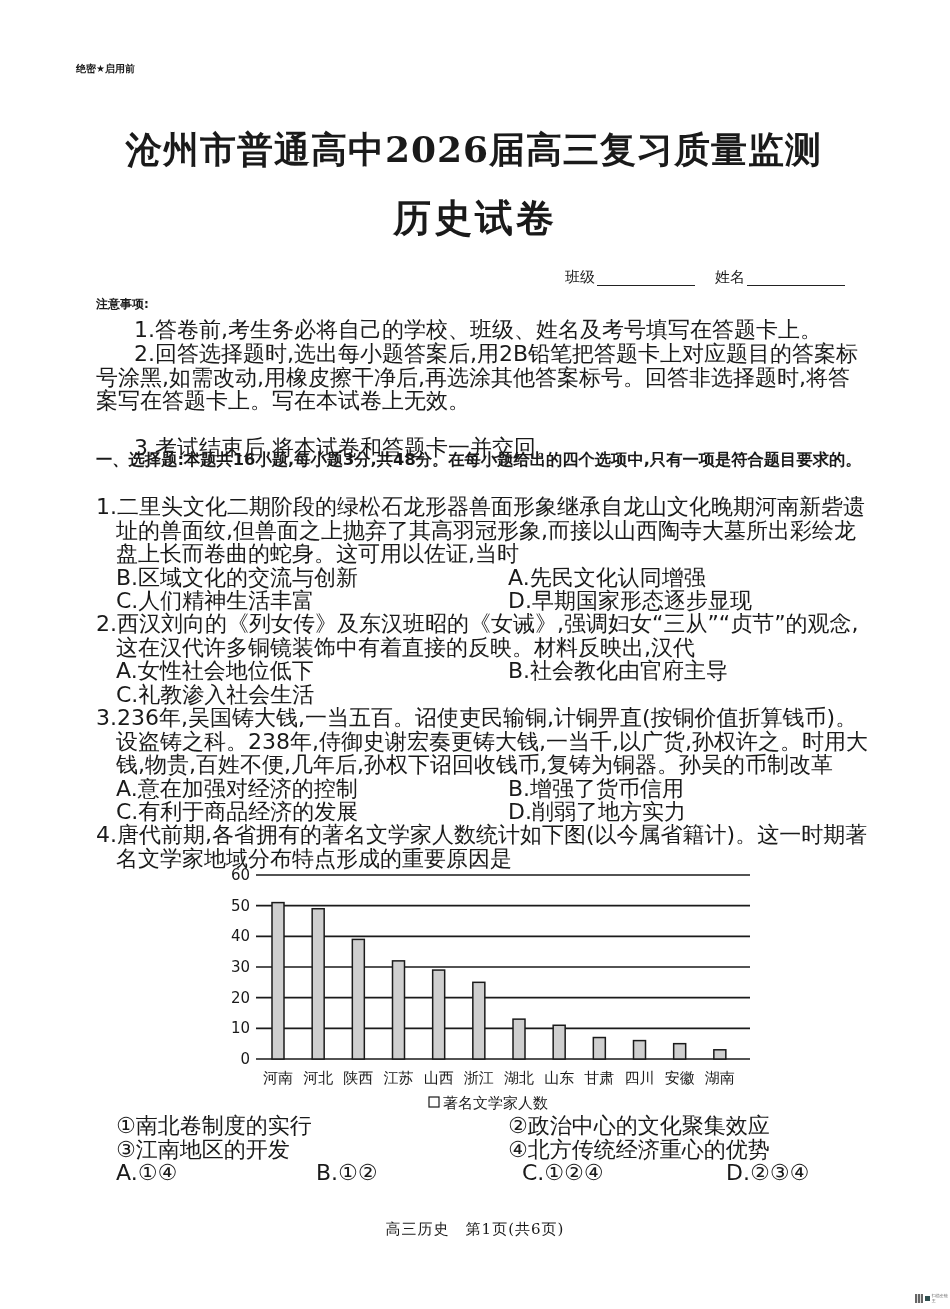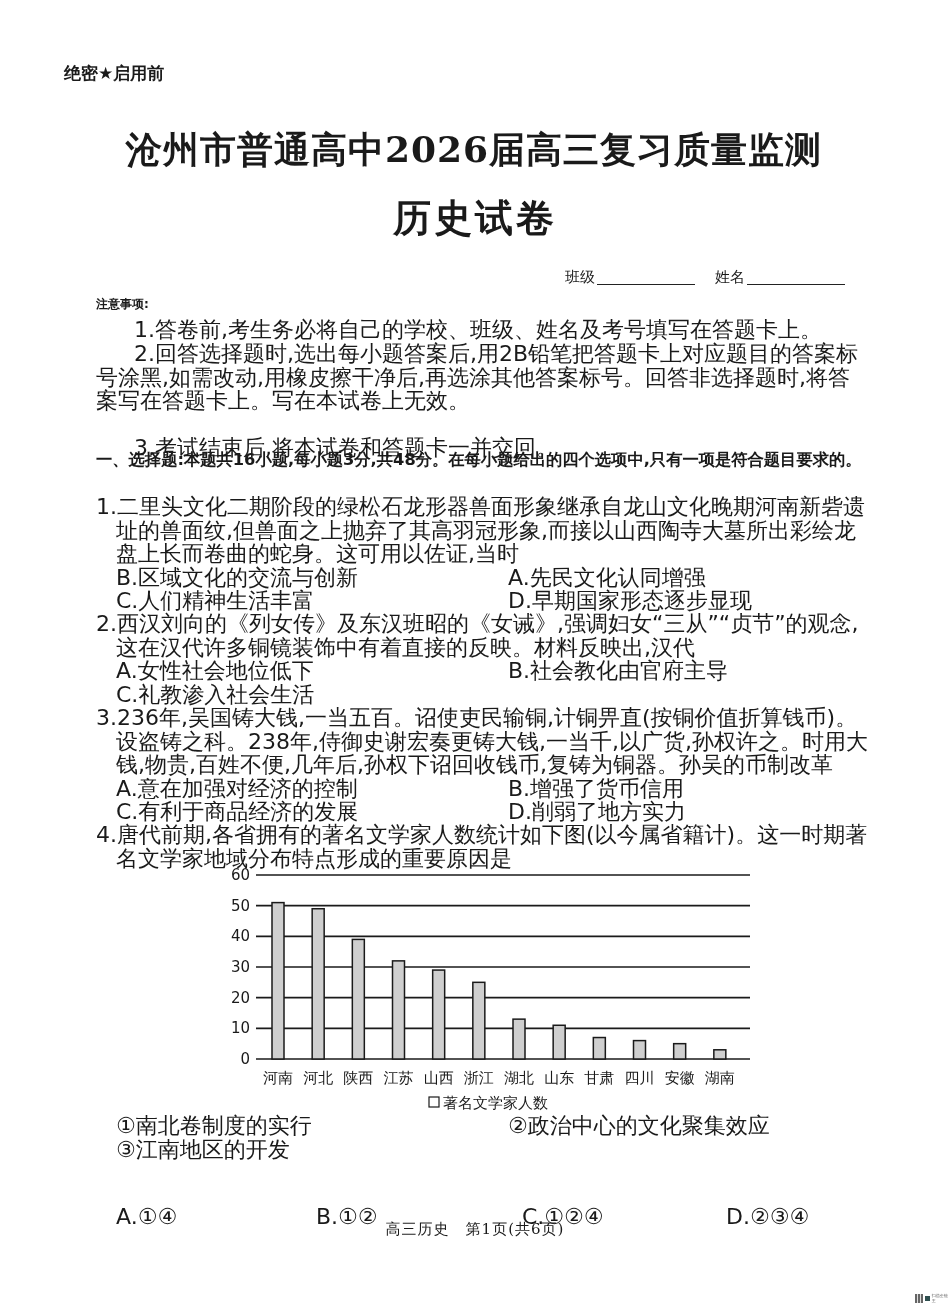--- a/index.html
+++ b/index.html
@@ -2,35 +2,35 @@
 <html><head>
 <meta charset="utf-8">
 <style>
   html, body { margin: 0; padding: 0; background: #ffffff; }
   body {
     width: 950px; height: 1309px; position: relative; overflow: hidden;
     font-family: "DejaVu Serif", "Liberation Serif", serif;
     color: #1a1a1a;
   }
   .abs { position: absolute; }
-  .secret { left: 64px; top: 62px; font-size: 17px; font-weight: bold; font-family: "DejaVu Sans", sans-serif; }
+  .secret { left: 76px; top: 62px; font-size: 10px; font-weight: bold; font-family: "DejaVu Sans", sans-serif; }
   .title1 { left: 0; width: 948px; top: 126px; text-align: center; font-size: 36px; font-weight: bold; letter-spacing: 1px; }
   .title2 { left: 0; width: 950px; top: 193px; text-align: center; font-size: 38px; font-weight: bold; font-family: "DejaVu Sans", sans-serif; letter-spacing: 3px; }
   .fields { left: 565px; top: 268px; font-size: 15px; display: flex; gap: 20px; font-family: "DejaVu Sans", sans-serif; }
-  .field { display: flex; align-items: flex-start; }
+  .field { display: flex; align-items: center; }
   .field .line { display: inline-block; width: 98px; border-bottom: 1.5px solid #222; height: 16px; margin-left: 2px; }
   .notes-title { left: 96px; top: 296px; font-size: 12px; font-weight: bold; font-family: "DejaVu Sans", sans-serif; }
   .p { font-size: 22px; line-height: 23.5px; font-family: "DejaVu Sans", sans-serif; }
   .note { left: 96px; width: 772px; }
   .indent { text-indent: 38px; }
   .section { left: 96px; width: 772px; font-weight: bold; font-size: 16.3px; line-height: 22px; font-family: "DejaVu Sans", sans-serif; }
   .q { left: 96px; width: 772px; }
   .q .stem { padding-left: 20px; text-indent: -20px; }
   .opts { display: grid; grid-template-columns: 392px 380px; padding-left: 20px; }
-  .opts4 { display: grid; grid-template-columns: 200px 206px 204px 160px; padding-left: 20px; margin-top: 44px; }
+  .opts4 { display: grid; grid-template-columns: 200px 206px 204px 160px; padding-left: 20px; }
   .chart { left: 225px; top: 862px; width: 540px; height: 262px; }
   .footer { left: 0; width: 950px; top: 1220px; text-align: center; font-size: 15px; font-family: "DejaVu Serif", serif; letter-spacing: 1px; }
   .wm { left: 915px; top: 1293px; display: flex; align-items: center; gap: 2px; }
   .qr { width: 9px; height: 9px; background: repeating-linear-gradient(90deg,#666 0 2px,#ddd 2px 3px); }
   .wm-logo { width: 5px; height: 5px; background: #2f4f4f; }
   .wm-text { font-size: 4px; color: #555; font-family: "DejaVu Sans", sans-serif; }
 </style>
 </head>
 <body>
 
@@ -142,20 +142,21 @@
         <text x="218" y="246">著名文学家人数</text>
       </g>
   </svg>
 </div>
 
 <div class="abs q p" style="top:1114px;">
   <div class="opts">
     <span>①南北卷制度的实行</span>
     <span>②政治中心的文化聚集效应</span>
     <span>③江南地区的开发</span>
+    <span>④北方传统经济重心的优势</span>
   </div>
   <div class="opts4">
     <span>A.①④</span>
     <span>B.①②</span>
     <span>C.①②④</span>
     <span>D.②③④</span>
   </div>
 </div>
 
 <div class="abs footer">高三历史　第1页(共6页)</div>

